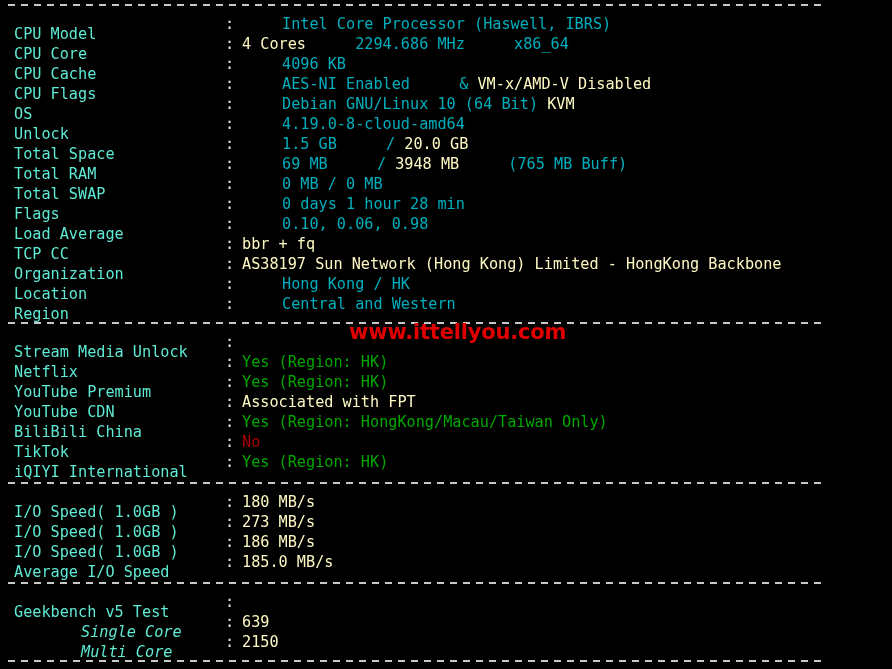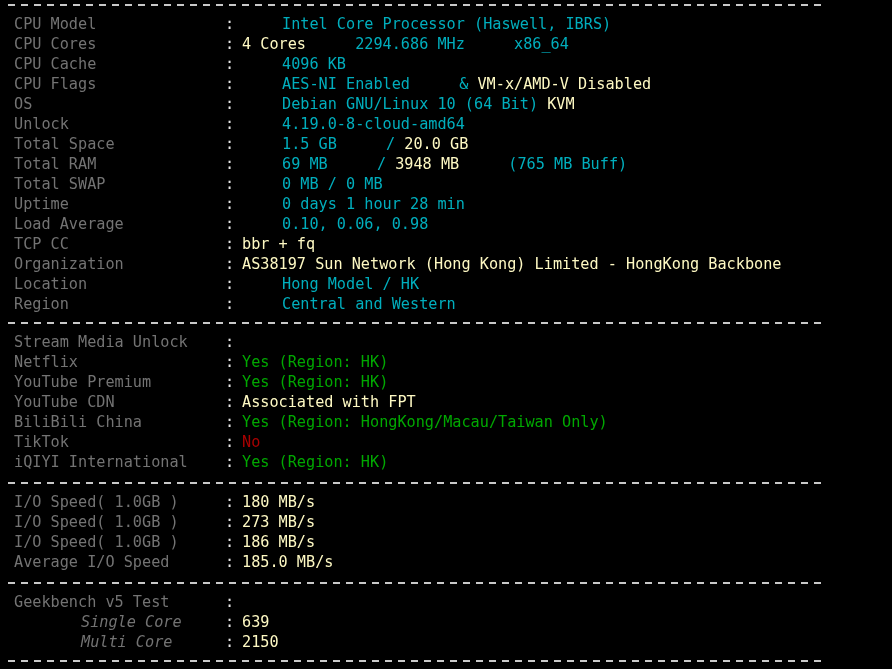--- a/index.html
+++ b/index.html
@@ -40,22 +40,22 @@
   .row {
     position: absolute;
     left: 0;
     white-space: pre;
     height: 20px;
     line-height: 20px;
   }
   .label {
     position: absolute;
     left: 14px;
-    top: 0;
-    color: #737373;
+    top: 10px;
+    color: #5eead4;
     white-space: pre;
   }
   .label.indent {
     left: 81px;
     font-style: italic;
   }
   .colon {
     position: absolute;
     left: 225px;
     top: 0;
@@ -93,43 +93,44 @@
 <div id="terminal">
 
   <div class="sep" style="top:4px;"></div>
   <div class="sep" style="top:322px;"></div>
   <div class="sep" style="top:482px;"></div>
   <div class="sep" style="top:582px;"></div>
   <div class="sep" style="top:660px;"></div>
 
   <div id="rows-host">
       <div class="row" style="top: 14px;"><span class="label">CPU Model</span><span class="colon">:</span><span class="value"><span class="c-cyan">Intel Core Processor (Haswell, IBRS)</span></span></div>
-      <div class="row" style="top: 34px;"><span class="label">CPU Cores</span><span class="colon">:</span><span class="value"><span class="c-yellow">4 Cores </span><span class="c-cyan">2294.686 MHz </span><span class="c-cyan">x86_64</span></span></div>
+      <div class="row" style="top: 34px;"><span class="label">CPU Core</span><span class="colon">:</span><span class="value"><span class="c-yellow">4 Cores </span><span class="c-cyan">2294.686 MHz </span><span class="c-cyan">x86_64</span></span></div>
       <div class="row" style="top: 54px;"><span class="label">CPU Cache</span><span class="colon">:</span><span class="value"><span class="c-cyan">4096 KB</span></span></div>
       <div class="row" style="top: 74px;"><span class="label">CPU Flags</span><span class="colon">:</span><span class="value"><span class="c-cyan">AES-NI Enabled </span><span class="c-cyan">&amp; </span><span class="c-yellow">VM-x/AMD-V Disabled</span></span></div>
       <div class="row" style="top: 94px;"><span class="label">OS</span><span class="colon">:</span><span class="value"><span class="c-cyan">Debian GNU/Linux 10 (64 Bit) </span><span class="c-yellow">KVM</span></span></div>
       <div class="row" style="top: 114px;"><span class="label">Unlock</span><span class="colon">:</span><span class="value"><span class="c-cyan">4.19.0-8-cloud-amd64</span></span></div>
       <div class="row" style="top: 134px;"><span class="label">Total Space</span><span class="colon">:</span><span class="value"><span class="c-cyan">1.5 GB </span><span class="c-cyan">/ </span><span class="c-yellow">20.0 GB</span></span></div>
       <div class="row" style="top: 154px;"><span class="label">Total RAM</span><span class="colon">:</span><span class="value"><span class="c-cyan">69 MB </span><span class="c-cyan">/ </span><span class="c-yellow">3948 MB </span><span class="c-cyan">(765 MB Buff)</span></span></div>
       <div class="row" style="top: 174px;"><span class="label">Total SWAP</span><span class="colon">:</span><span class="value"><span class="c-cyan">0 MB / 0 MB</span></span></div>
-      <div class="row" style="top: 194px;"><span class="label">Uptime</span><span class="colon">:</span><span class="value"><span class="c-cyan">0 days 1 hour 28 min</span></span></div>
+      <div class="row" style="top: 194px;"><span class="label">Flags</span><span class="colon">:</span><span class="value"><span class="c-cyan">0 days 1 hour 28 min</span></span></div>
       <div class="row" style="top: 214px;"><span class="label">Load Average</span><span class="colon">:</span><span class="value"><span class="c-cyan">0.10, 0.06, 0.98</span></span></div>
       <div class="row" style="top: 234px;"><span class="label">TCP CC</span><span class="colon">:</span><span class="value"><span class="c-yellow">bbr + fq</span></span></div>
       <div class="row" style="top: 254px;"><span class="label">Organization</span><span class="colon">:</span><span class="value"><span class="c-yellow">AS38197 Sun Network (Hong Kong) Limited - HongKong Backbone</span></span></div>
-      <div class="row" style="top: 274px;"><span class="label">Location</span><span class="colon">:</span><span class="value"><span class="c-cyan">Hong Model / HK</span></span></div>
+      <div class="row" style="top: 274px;"><span class="label">Location</span><span class="colon">:</span><span class="value"><span class="c-cyan">Hong Kong / HK</span></span></div>
       <div class="row" style="top: 294px;"><span class="label">Region</span><span class="colon">:</span><span class="value"><span class="c-cyan">Central and Western</span></span></div>
       <div class="row" style="top: 332px;"><span class="label">Stream Media Unlock</span><span class="colon">:</span></div>
       <div class="row" style="top: 352px;"><span class="label">Netflix</span><span class="colon">:</span><span class="value"><span class="c-green">Yes (Region: HK)</span></span></div>
       <div class="row" style="top: 372px;"><span class="label">YouTube Premium</span><span class="colon">:</span><span class="value"><span class="c-green">Yes (Region: HK)</span></span></div>
       <div class="row" style="top: 392px;"><span class="label">YouTube CDN</span><span class="colon">:</span><span class="value"><span class="c-yellow">Associated with FPT</span></span></div>
       <div class="row" style="top: 412px;"><span class="label">BiliBili China</span><span class="colon">:</span><span class="value"><span class="c-green">Yes (Region: HongKong/Macau/Taiwan Only)</span></span></div>
       <div class="row" style="top: 432px;"><span class="label">TikTok</span><span class="colon">:</span><span class="value"><span class="c-red">No</span></span></div>
       <div class="row" style="top: 452px;"><span class="label">iQIYI International</span><span class="colon">:</span><span class="value"><span class="c-green">Yes (Region: HK)</span></span></div>
       <div class="row" style="top: 492px;"><span class="label">I/O Speed( 1.0GB )</span><span class="colon">:</span><span class="value"><span class="c-yellow">180 MB/s</span></span></div>
       <div class="row" style="top: 512px;"><span class="label">I/O Speed( 1.0GB )</span><span class="colon">:</span><span class="value"><span class="c-yellow">273 MB/s</span></span></div>
       <div class="row" style="top: 532px;"><span class="label">I/O Speed( 1.0GB )</span><span class="colon">:</span><span class="value"><span class="c-yellow">186 MB/s</span></span></div>
       <div class="row" style="top: 552px;"><span class="label">Average I/O Speed</span><span class="colon">:</span><span class="value"><span class="c-yellow">185.0 MB/s</span></span></div>
       <div class="row" style="top: 592px;"><span class="label">Geekbench v5 Test</span><span class="colon">:</span></div>
       <div class="row" style="top: 612px;"><span class="label indent">Single Core</span><span class="colon">:</span><span class="value"><span class="c-yellow">639</span></span></div>
       <div class="row" style="top: 632px;"><span class="label indent">Multi Core</span><span class="colon">:</span><span class="value"><span class="c-yellow">2150</span></span></div>
     </div>
 
+  <div id="watermark">www.ittellyou.com</div>
 </div>
 
 </body></html>

